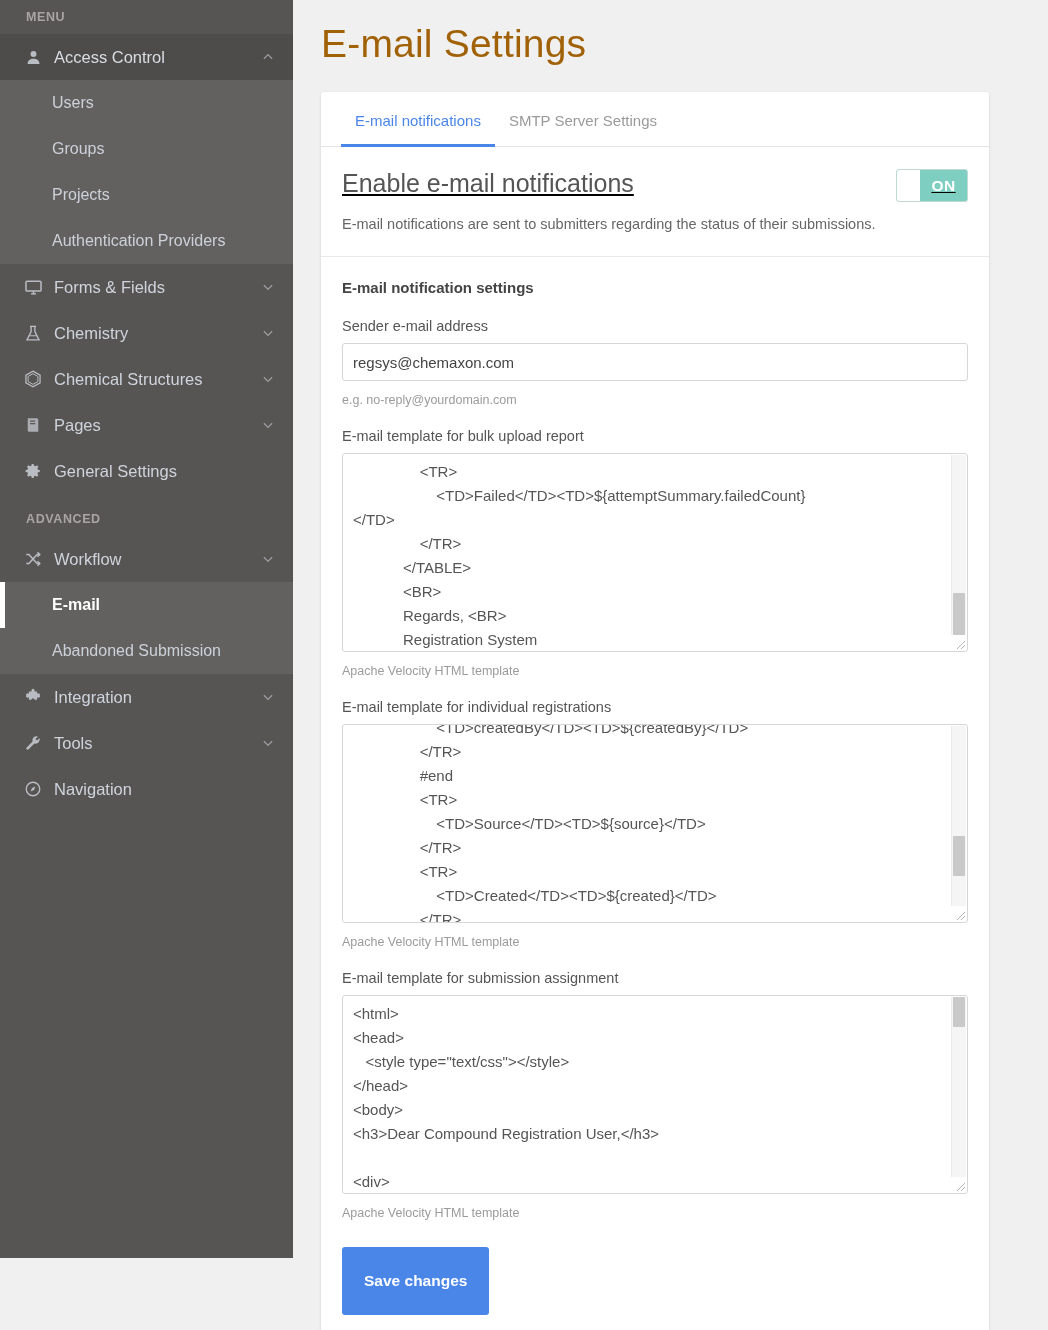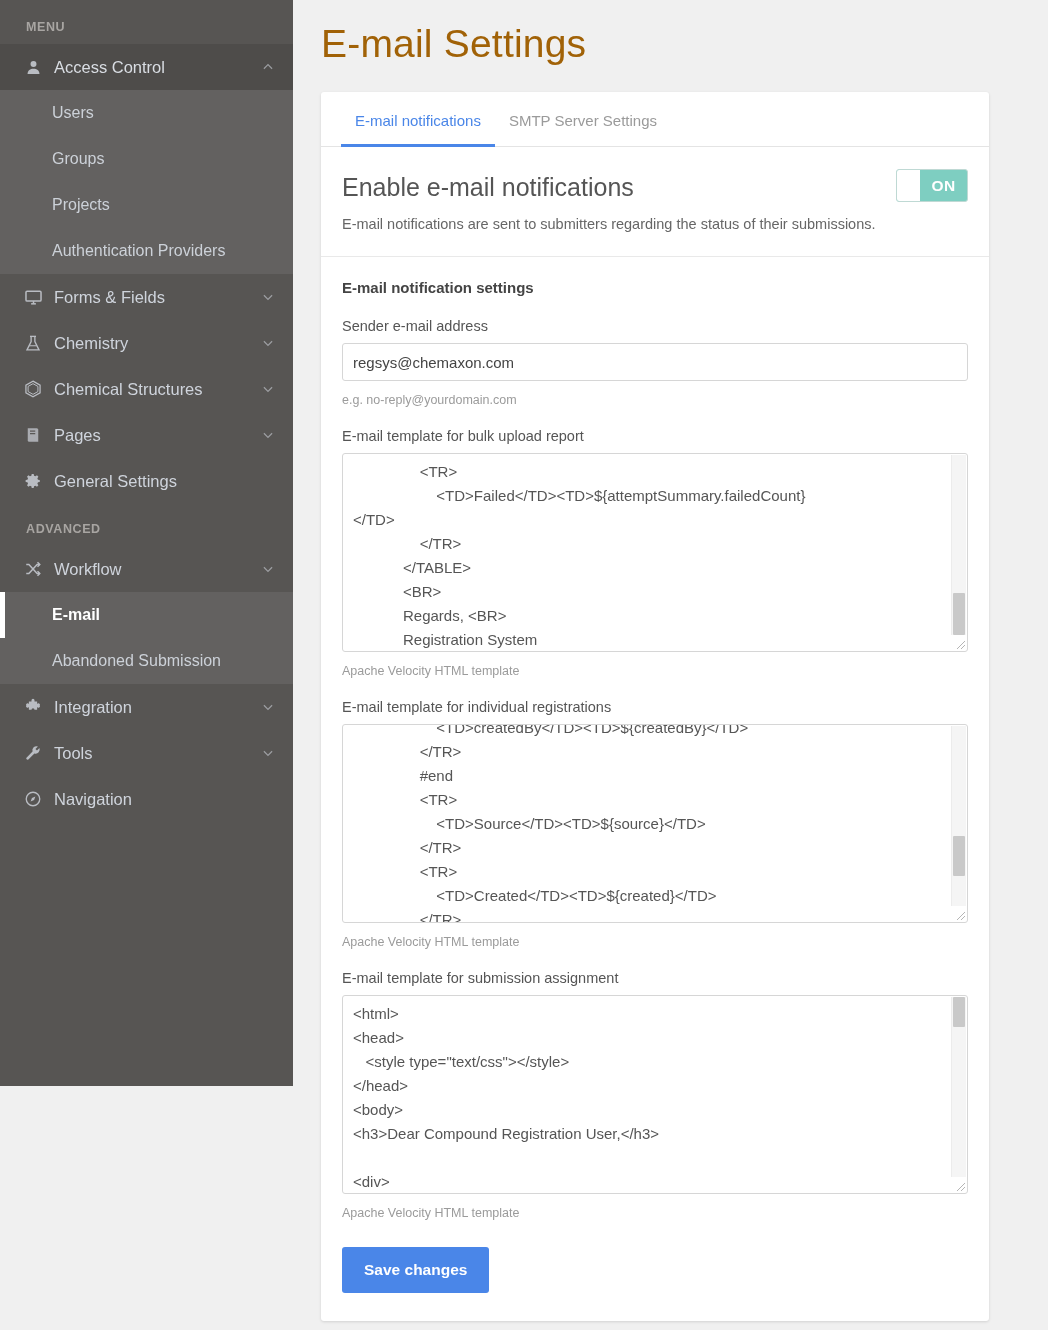--- a/index.html
+++ b/index.html
@@ -7,24 +7,24 @@
   body {
     width:1048px; height:1330px;
     background:#f0f0f0;
     font-family:"Liberation Sans", sans-serif;
     overflow:hidden;
     display:flex;
   }
 
   
   .sidebar {
-    width:293px; height:1086px;
+    width:293px; height:1258px;
     background:#575553;
     flex:0 0 293px;
-    padding-top:16px;
+    padding-top:6px;
     position:relative;
   }
   .menu-caption {
     color:#a8a5a2;
     font-size:12.5px;
     font-weight:bold;
     letter-spacing:.6px;
     padding:4px 0 10px 26px;
   }
   .section-caption {
@@ -123,22 +123,23 @@
     border-bottom-color:#4a86e8;
   }
 
   
   .enable-block {
     padding:22px 21px 24px 21px;
     border-bottom:1px solid #e9e9e9;
   }
   .enable-row {
     display:flex;
-    align-items:flex-end;
+    align-items:flex-start;
     justify-content:space-between;
+    text-decoration:underline;
   }
   .enable-title {
     font-size:25px;
     color:#555555;
     font-weight:normal;
   }
   .toggle {
     width:72px; height:33px;
     border:1px solid #bfd9d4;
     border-radius:3px;
@@ -242,21 +243,21 @@
   .ta-grip svg { display:block; }
 
   .save-btn {
     margin-top:6px;
     background:#4a86e8;
     color:#ffffff;
     border:none;
     border-radius:3px;
     font-size:15.5px;
     font-weight:bold;
-    padding:14px 22px;
+    padding:25px 22px;
     cursor:pointer;
     font-family:"Liberation Sans", sans-serif;
   }
 </style>
 </head>
 <body>
 
 <div class="sidebar">
   <div class="menu-caption">MENU</div>
 

